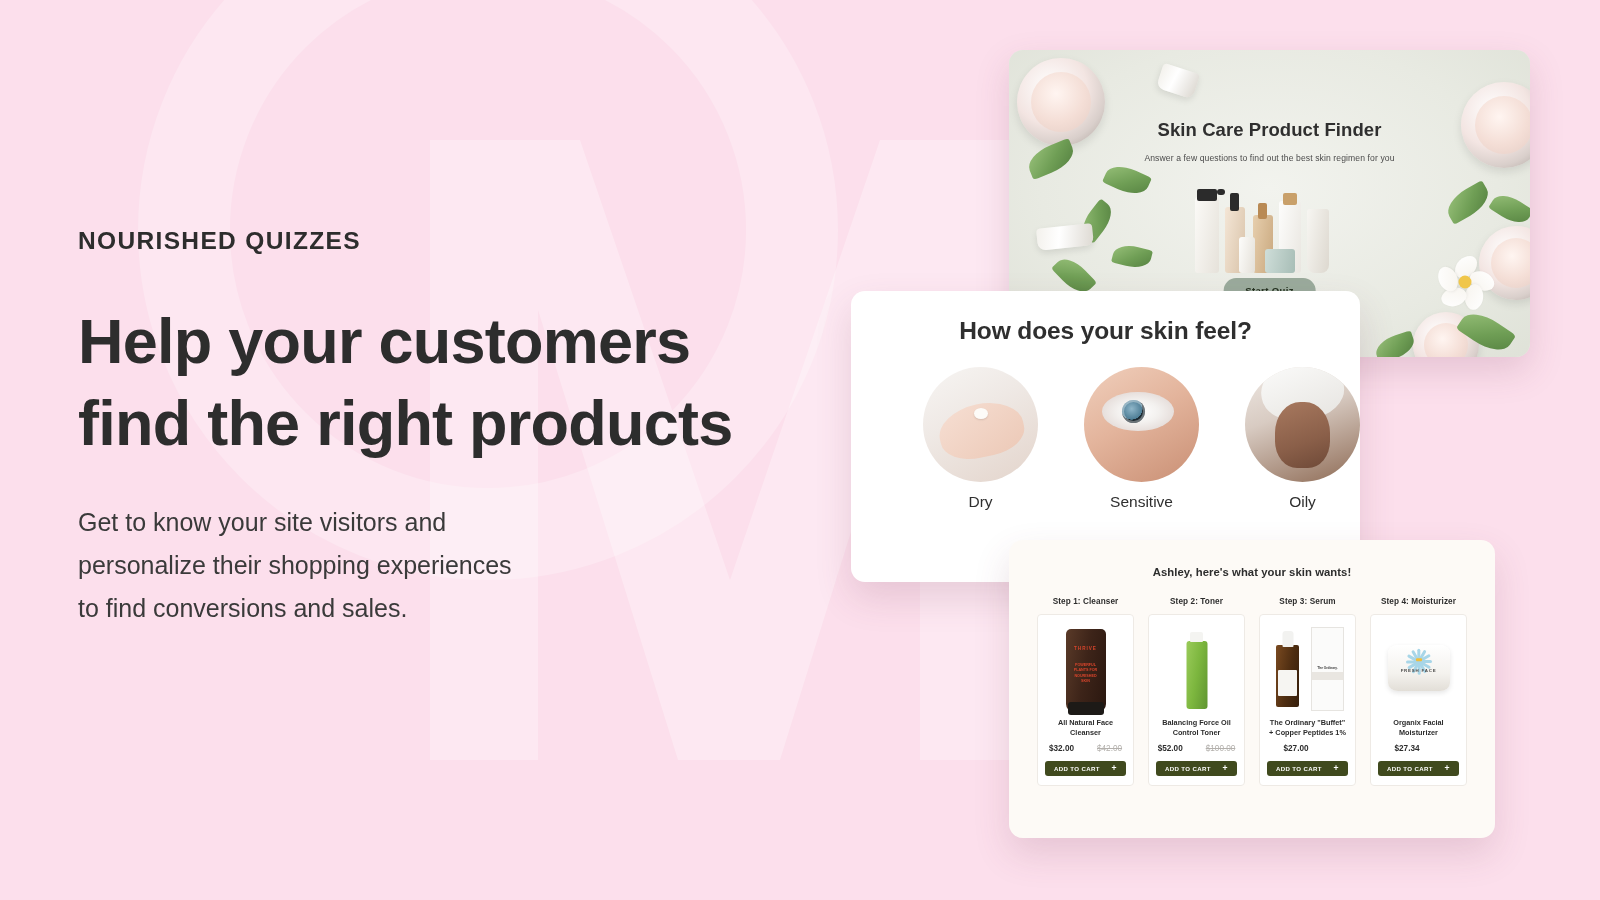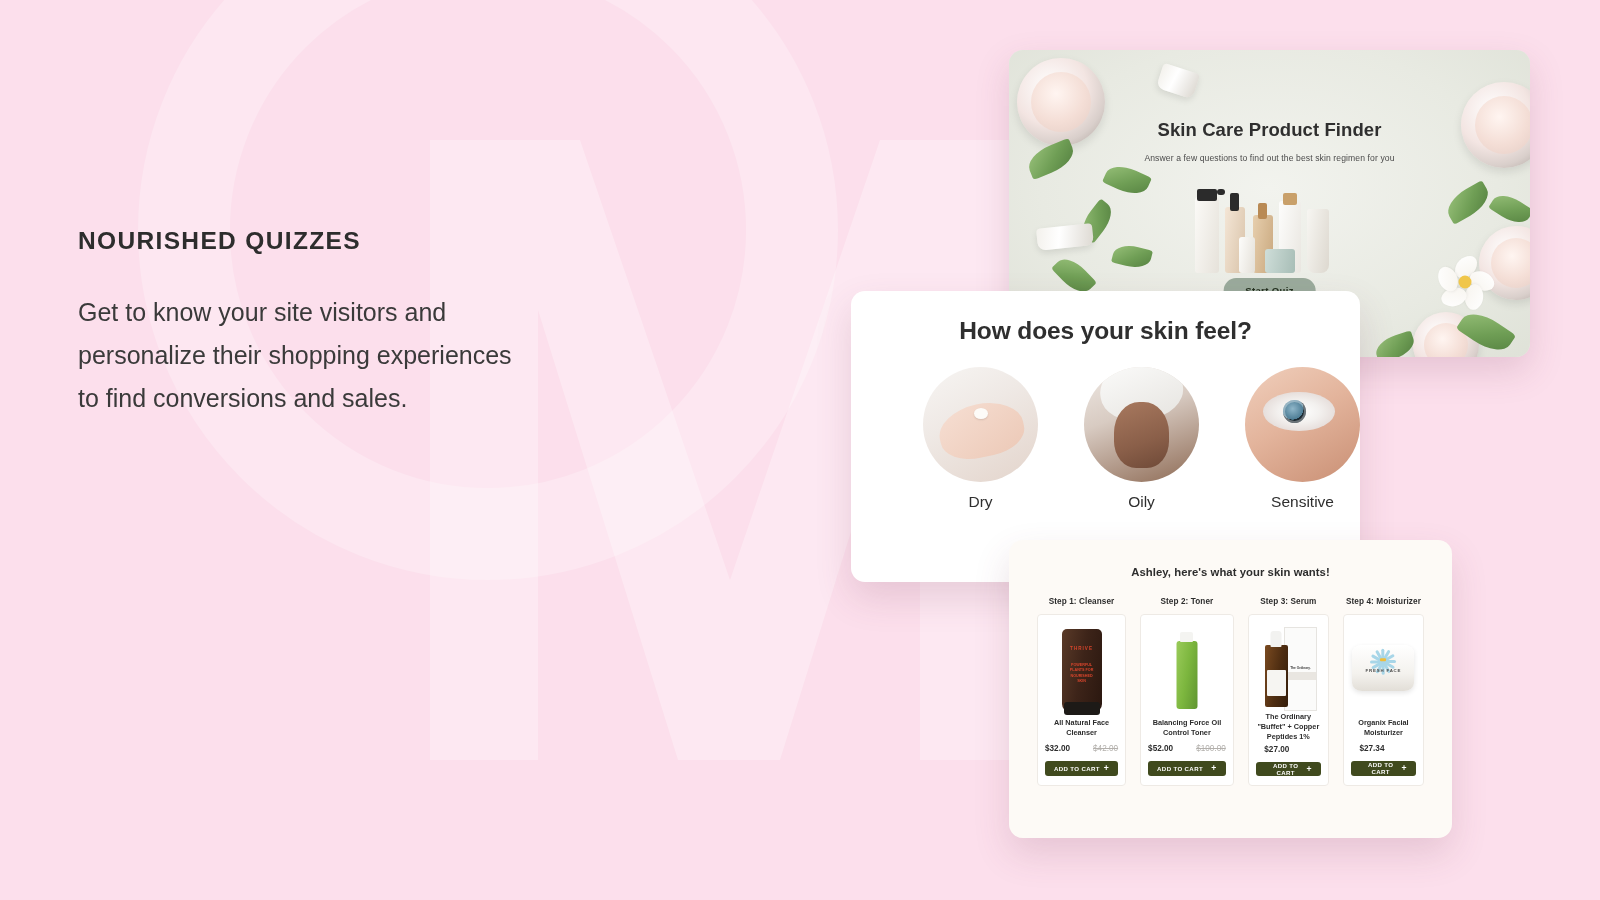--- a/index.html
+++ b/index.html
@@ -161,21 +161,21 @@
     transform:rotate(-8deg);
   }
   .th-oily::after {
     content:""; position:absolute; left:26%; top:30%;
     width:48%; height:58%; border-radius:46% 46% 40% 40%;
     background:linear-gradient(160deg,#a8795f 0%,#8a5f49 60%,#6e4937 100%);
   }
 
   
   #card-results {
-    left:1009px; top:540px; width:443px; height:298px;
+    left:1009px; top:540px; width:486px; height:298px;
     background:#fdfaf6; z-index:6;
     box-shadow:0 16px 36px rgba(120,60,90,0.16);
   }
   .r-title {
     text-align:center; margin-top:26px;
     font-size:11.3px; font-weight:bold; color:#2d2d2d;
     letter-spacing:0.005em;
   }
   .r-grid {
     margin-top:19px; padding:0 28px;
@@ -294,20 +294,24 @@
   <div class="wm-circle"></div>
   <div class="wm-m">
     <svg viewBox="0 0 620 760" xmlns="http://www.w3.org/2000/svg" aria-hidden="true">
       <path fill="currentColor" d="M10 80 L160 80 L310 520 L460 80 L610 80 L610 700 L500 700 L500 250 L360 700 L258 700 L118 250 L118 700 L10 700 Z"></path>
     </svg>
   </div>
 </div>
 
 <div class="copy">
   <div class="eyebrow">NOURISHED QUIZZES</div>
+  <h1 class="headline">
+    <span>Help your customers</span><br>
+    <span>find the right products</span>
+  </h1>
   <p class="subcopy">
     <span>Get to know your site visitors and</span><br>
     <span>personalize their shopping experiences</span><br>
     <span>to find conversions and sales.</span>
   </p>
 </div>
 
 <div class="card" id="card-finder">
   <div class="finder-bg"></div>
 
@@ -365,27 +369,27 @@
 <div class="card" id="card-question">
   <div class="q-title">How does your skin feel?</div>
   <div class="q-options">
 
     <div class="q-opt">
       <div class="q-thumb th-dry"></div>
       <div class="q-label">Dry</div>
     </div>
 
     <div class="q-opt">
+      <div class="q-thumb th-sens"></div>
+      <div class="q-label">Sensitive</div>
+    </div>
+
+    <div class="q-opt">
       <div class="q-thumb th-oily"></div>
       <div class="q-label">Oily</div>
-    </div>
-
-    <div class="q-opt">
-      <div class="q-thumb th-sens"></div>
-      <div class="q-label">Sensitive</div>
     </div>
 
   </div>
 </div>
 
 <div class="card" id="card-results">
   <div class="r-title">Ashley, here's what your skin wants!</div>
 
   <div class="r-grid">
 

